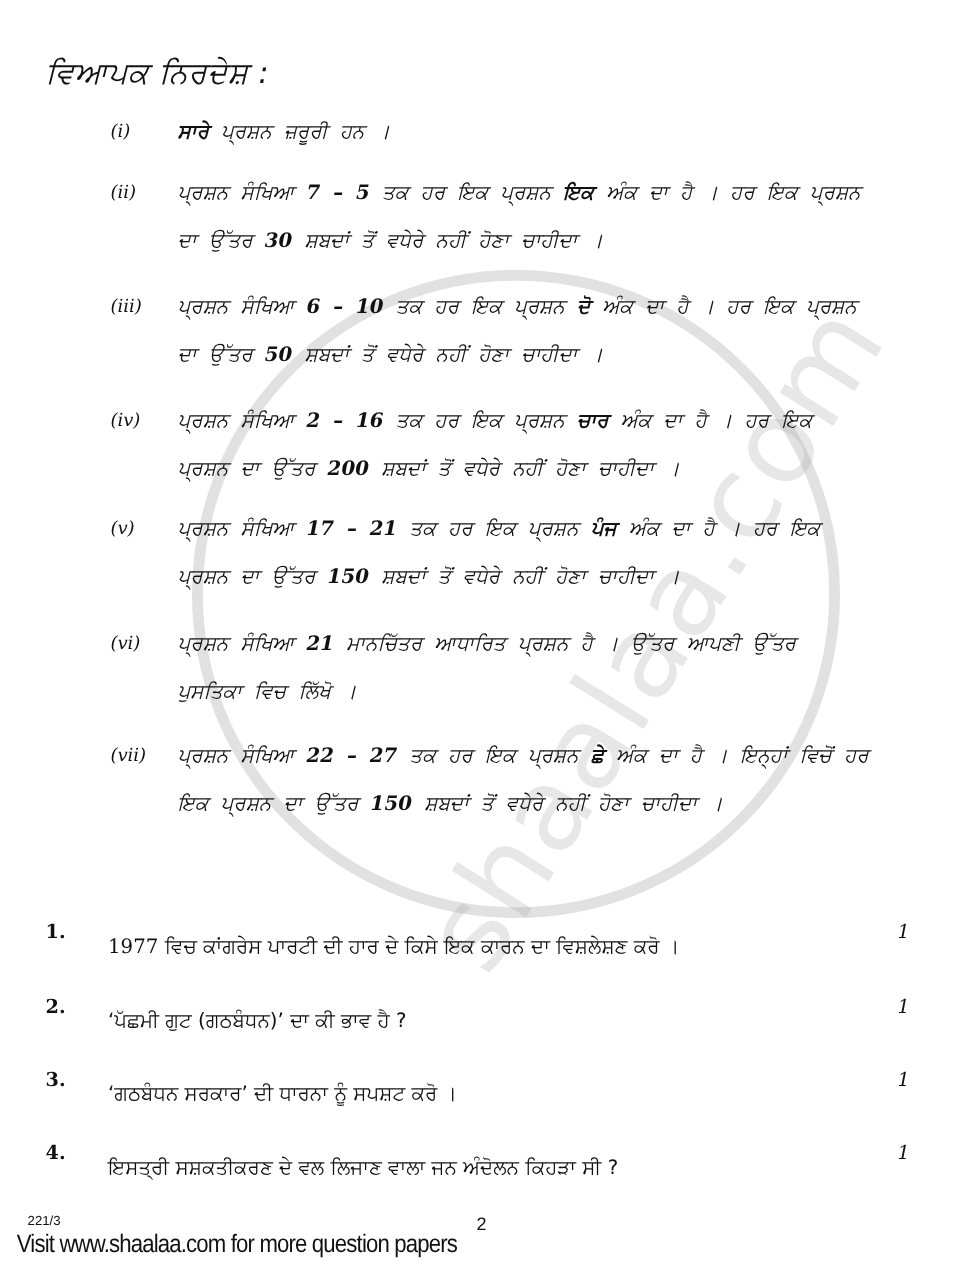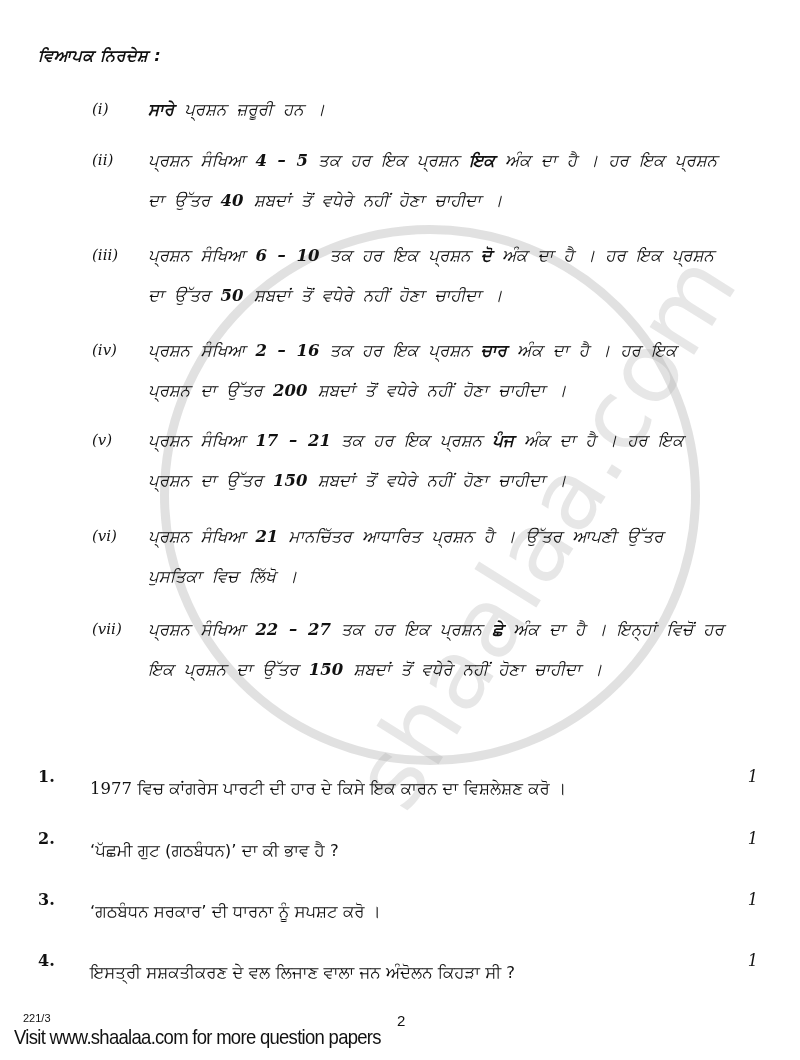--- a/index.html
+++ b/index.html
@@ -3,21 +3,21 @@
   <meta charset="utf-8">
   <style>
     html, body { margin: 0; padding: 0; }
     body {
       width: 800px; height: 1060px; background: #ffffff; position: relative; overflow: hidden;
       font-family: "DejaVu Sans", sans-serif; color: #111;
     }
     .page { position: absolute; left: 0; top: 0; width: 800px; height: 1060px; }
     .heading {
       position: absolute; left: 38px; top: 46px;
-      font-size: 16px; font-style: italic; font-weight: bold; letter-spacing: 0.5px;
+      font-size: 25px; font-style: italic; font-weight: normal; letter-spacing: 0.5px;
     }
     .instr { position: absolute; left: 92px; width: 640px; font-size: 16.5px; font-style: italic; }
     .instr .num {
       position: absolute; left: 0; top: 0; width: 50px;
       font-family: "DejaVu Serif", serif; font-style: italic; font-size: 15px;
     }
     .instr .line { position: absolute; left: 56px; white-space: nowrap; word-spacing: 5px; text-align: center; }
     .instr .line2 { top: 40px; }
     .b { font-weight: bold; font-family: "DejaVu Serif", serif; font-style: italic; }
     .bg { font-weight: bold; }
@@ -58,22 +58,22 @@
 
   <div class="heading">ਵਿਆਪਕ ਨਿਰਦੇਸ਼ :</div>
 
   <div class="instr" style="top:100px;">
     <span class="num">(i)</span>
     <span class="line"><span class="bg">ਸਾਰੇ</span><span> ਪ੍ਰਸ਼ਨ ਜ਼ਰੂਰੀ ਹਨ ।</span></span>
   </div>
 
   <div class="instr" style="top:151px;">
     <span class="num">(ii)</span>
-    <span class="line"><span>ਪ੍ਰਸ਼ਨ ਸੰਖਿਆ </span><span class="b">4 – 5</span><span> ਤਕ ਹਰ ਇਕ ਪ੍ਰਸ਼ਨ </span><span class="bg">ਇਕ</span><span> ਅੰਕ ਦਾ ਹੈ । ਹਰ ਇਕ ਪ੍ਰਸ਼ਨ</span></span>
-    <span class="line line2"><span>ਦਾ ਉੱਤਰ </span><span class="b">40</span><span> ਸ਼ਬਦਾਂ ਤੋਂ ਵਧੇਰੇ ਨਹੀਂ ਹੋਣਾ ਚਾਹੀਦਾ ।</span></span>
+    <span class="line"><span>ਪ੍ਰਸ਼ਨ ਸੰਖਿਆ </span><span class="b">7 – 5</span><span> ਤਕ ਹਰ ਇਕ ਪ੍ਰਸ਼ਨ </span><span class="bg">ਇਕ</span><span> ਅੰਕ ਦਾ ਹੈ । ਹਰ ਇਕ ਪ੍ਰਸ਼ਨ</span></span>
+    <span class="line line2"><span>ਦਾ ਉੱਤਰ </span><span class="b">30</span><span> ਸ਼ਬਦਾਂ ਤੋਂ ਵਧੇਰੇ ਨਹੀਂ ਹੋਣਾ ਚਾਹੀਦਾ ।</span></span>
   </div>
 
   <div class="instr" style="top:246px;">
     <span class="num">(iii)</span>
     <span class="line"><span>ਪ੍ਰਸ਼ਨ ਸੰਖਿਆ </span><span class="b">6 – 10</span><span> ਤਕ ਹਰ ਇਕ ਪ੍ਰਸ਼ਨ </span><span class="bg">ਦੋ</span><span> ਅੰਕ ਦਾ ਹੈ । ਹਰ ਇਕ ਪ੍ਰਸ਼ਨ</span></span>
     <span class="line line2"><span>ਦਾ ਉੱਤਰ </span><span class="b">50</span><span> ਸ਼ਬਦਾਂ ਤੋਂ ਵਧੇਰੇ ਨਹੀਂ ਹੋਣਾ ਚਾਹੀਦਾ ।</span></span>
   </div>
 
   <div class="instr" style="top:341px;">
     <span class="num">(iv)</span>

